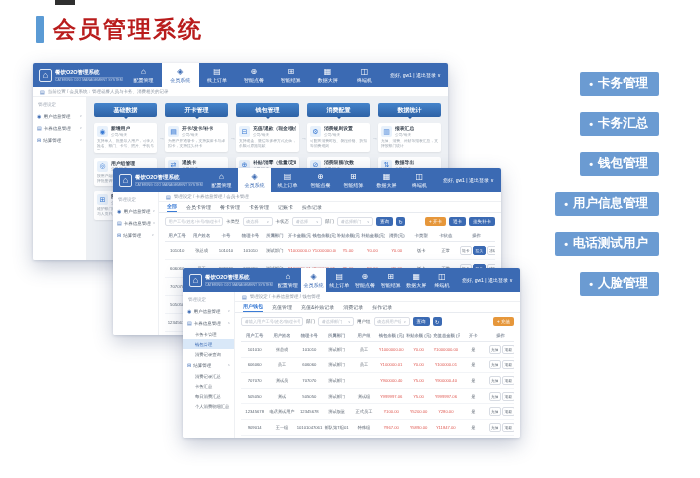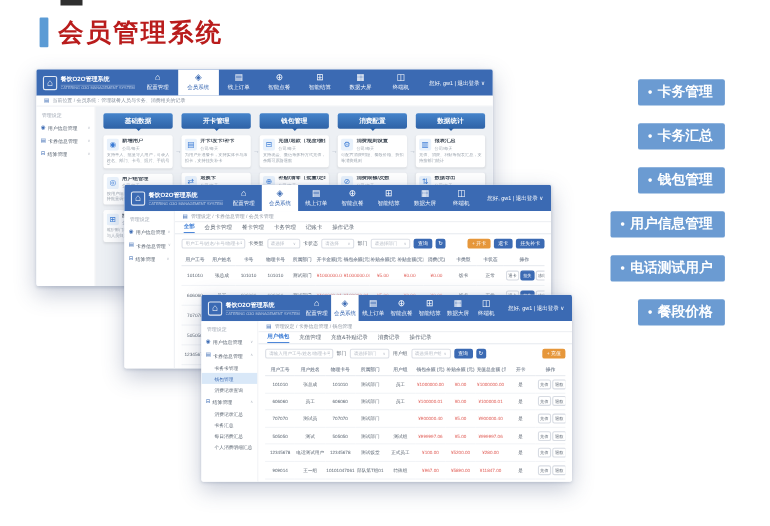--- a/index.html
+++ b/index.html
@@ -145,21 +145,21 @@
         <span>用户信息管理</span>
       </div>
 
       <div class="feature">
         <span class="bullet">•</span>
         <span>电话测试用户</span>
       </div>
 
       <div class="feature">
         <span class="bullet">•</span>
-        <span>餐段价格</span>
+        <span>人脸管理</span>
       </div>
     </div>
 
   <div class="window s1">
     <div class="app-header">
       <div class="logo">
         <span class="logo-glyph">⌂</span>
         <span class="logo-text">
           <span class="logo-title">餐饮O2O管理系统</span>
           <span class="logo-sub">CATERING O2O MANAGEMENT SYSTEM</span>

